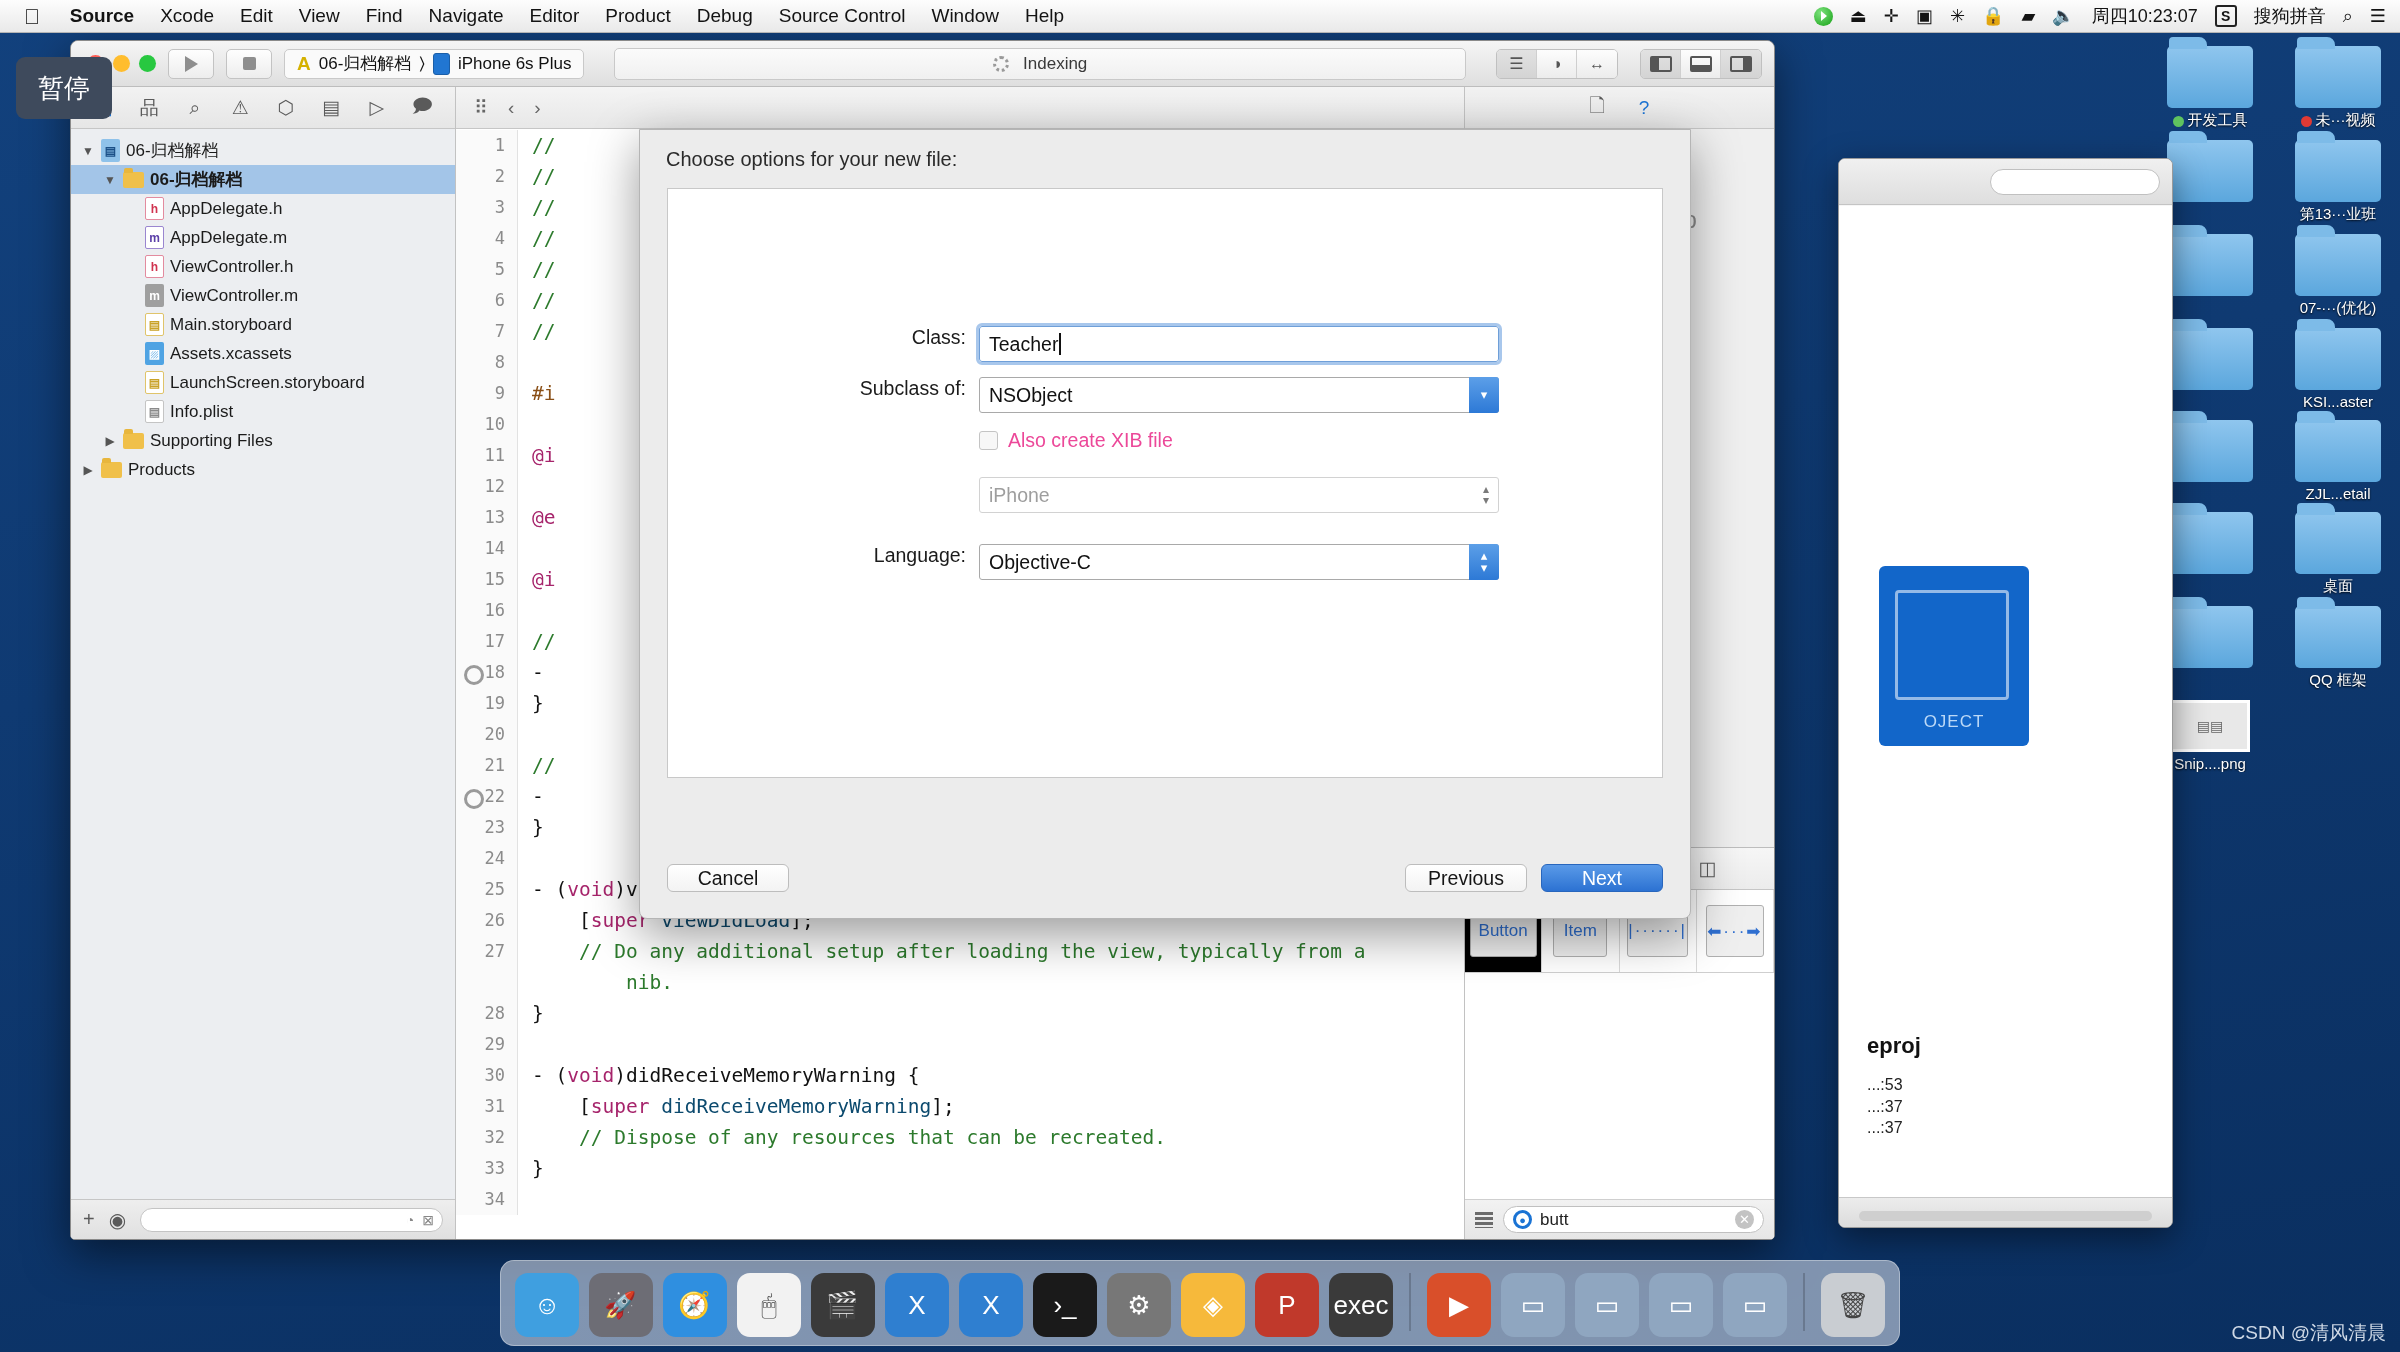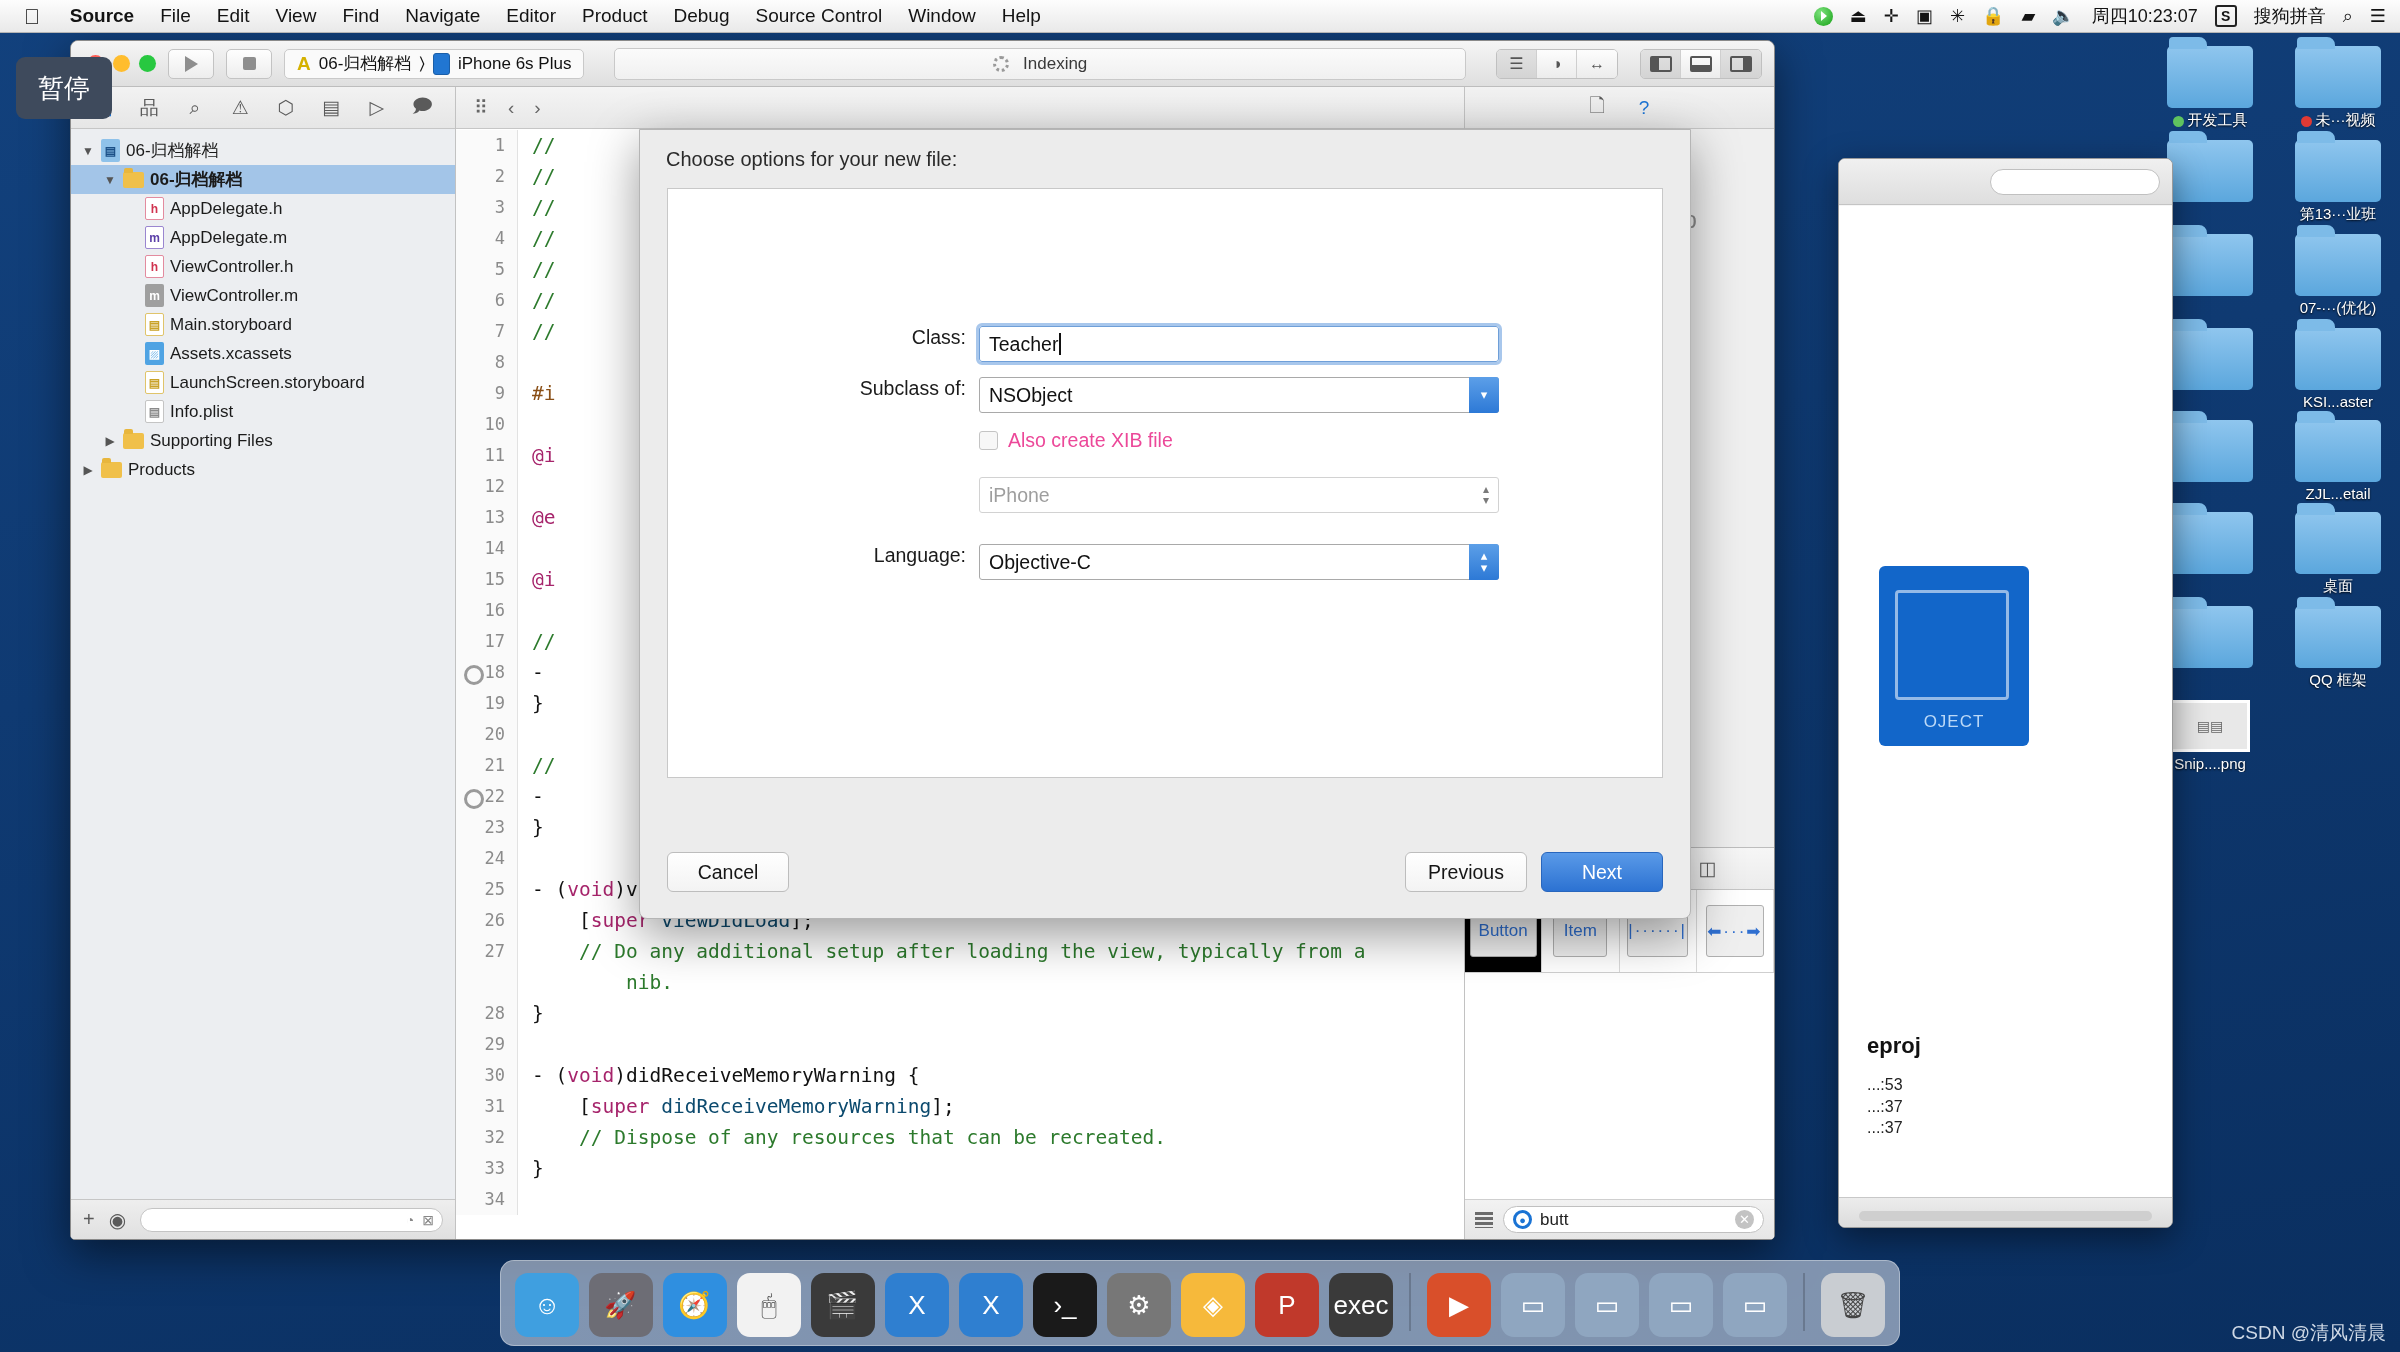--- a/index.html
+++ b/index.html
@@ -232,21 +232,21 @@
     color:#fff;font-size:13px;line-height:.9; flex-direction:column;
   }
   .step-btn{
     position:absolute;right:1px;top:2px;bottom:2px;width:22px;
     display:flex;flex-direction:column;align-items:center;justify-content:center;
     color:#7a7a7a;font-size:12px;line-height:.9;
   }
   .cbox{ width:19px;height:19px;border:1px solid #c4c4c4;background:#f7f7f7;border-radius:3px;margin-right:10px;}
   #sheet-buttons{ position:absolute; left:27px; right:27px; bottom:26px; display:flex; align-items:center;}
   .sbtn{
-    min-width:122px;height:40px;border:1px solid #bdbdbd;border-radius:6px;
+    min-width:122px;height:28px;border:1px solid #bdbdbd;border-radius:6px;
     background:linear-gradient(#ffffff,#f3f3f3); font-size:19.5px;color:#151515;
     display:flex;align-items:center;justify-content:center;
   }
   .sbtn.primary{ background:linear-gradient(#5a9ae8,#2c72d2); border-color:#2866bd; color:#fff; }
 
   
   #tooltip{
     position:absolute; left:16px; top:57px; width:96px; height:62px;
     background:#3e4a5c; border-radius:9px; color:#fff; font-size:26px;
     display:flex; align-items:center; justify-content:center; z-index:600;
@@ -768,21 +768,21 @@
       <div class="dsep"></div>
       <div class="dapp" style="background: rgb(201, 205, 210); color: rgb(68, 68, 68);">🗑</div>
     </div>
   <div id="csdn">CSDN @清风清晨</div>
 </div>
 
 <div id="menubar">
   <div class="mb-apple"></div>
   <div id="menubar-items" style="display:flex;align-items:center;">
       <div class="mb-item bold">Source</div>
-      <div class="mb-item">File</div>
+      <div class="mb-item">Xcode</div>
       <div class="mb-item">Edit</div>
       <div class="mb-item">View</div>
       <div class="mb-item">Find</div>
       <div class="mb-item">Navigate</div>
       <div class="mb-item">Editor</div>
       <div class="mb-item">Product</div>
       <div class="mb-item">Debug</div>
       <div class="mb-item">Source Control</div>
       <div class="mb-item">Window</div>
       <div class="mb-item">Help</div>

